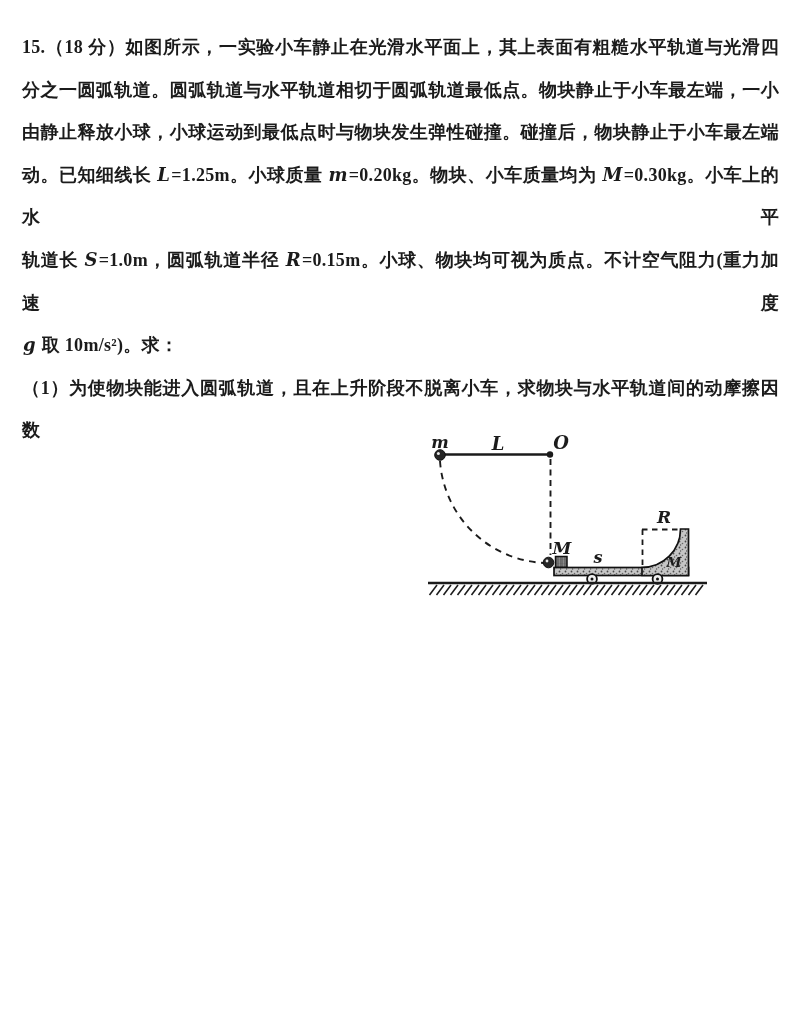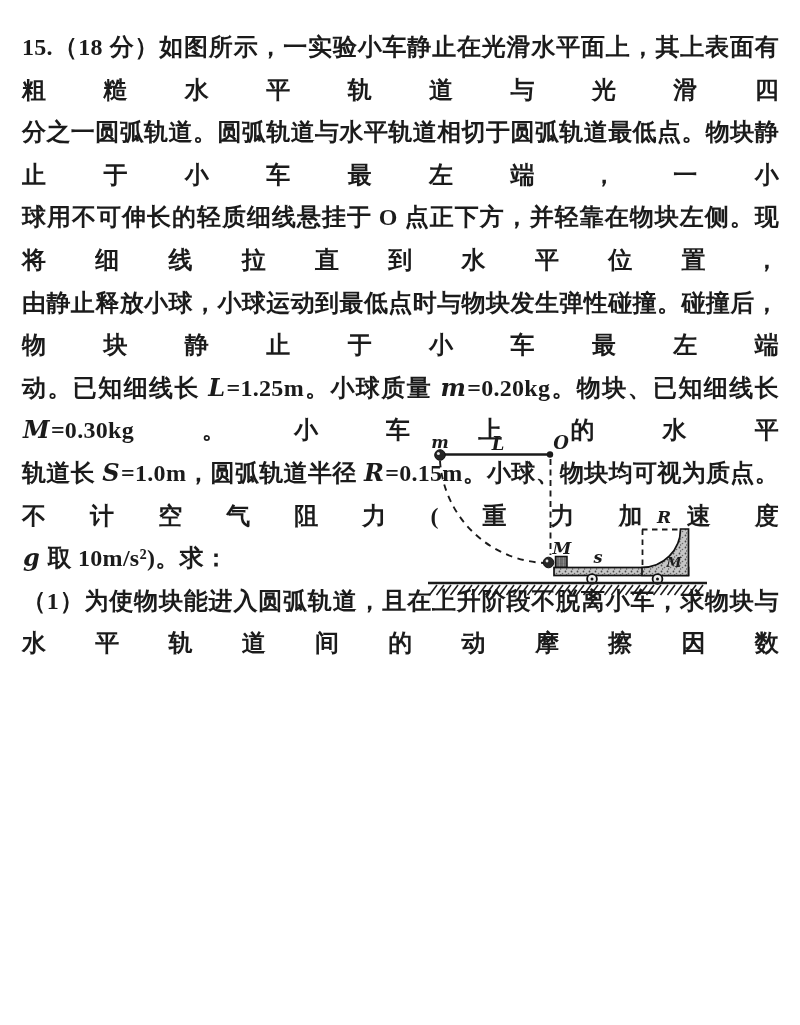--- a/index.html
+++ b/index.html
@@ -7,21 +7,21 @@
     position:relative;
     width:800px;height:1025px;
     background:#ffffff;
     overflow:hidden;
     font-family:"Liberation Serif",serif;
     color:#1b1b1b;
   }
   .problem-text{
     position:absolute;
     left:22px;top:26px;width:757px;
-    font-size:24px;
+    font-size:18px;
     line-height:42.6px;
     font-weight:700;
     letter-spacing:.3px;
   }
   .tline{white-space:pre-wrap;}
   .tline.just{text-align:justify;text-align-last:justify;}
   .var{
     font-family:"DejaVu Serif",serif;
     font-style:italic;
     padding:0 1px;
@@ -36,23 +36,22 @@
   }
 </style>
 </head>
 <body>
 
 <div class="page">
 
   <div class="problem-text">
       <div class="tline just"><span class="seg">15.（18 分）如图所示，一实验小车静止在光滑水平面上，其上表面有粗糙水平轨道与光滑四</span></div>
       <div class="tline just"><span class="seg">分之一圆弧轨道。圆弧轨道与水平轨道相切于圆弧轨道最低点。物块静止于小车最左端，一小</span></div>
-      <div class="tline just"><span class="seg">球用不可伸长的轻质细线悬挂于 O 点正下方，并轻靠在物块左侧。现将细线拉直到水平位置，</span></div>
       <div class="tline just"><span class="seg">由静止释放小球，小球运动到最低点时与物块发生弹性碰撞。碰撞后，物块静止于小车最左端</span></div>
-      <div class="tline just"><span class="seg">动。已知细线长 </span><span class="var">L</span><span class="seg">=1.25m。小球质量 </span><span class="var">m</span><span class="seg">=0.20kg。物块、已知细线长 </span><span class="var">M</span><span class="seg">=0.30kg。小车上的水平</span></div>
+      <div class="tline just"><span class="seg">动。已知细线长 </span><span class="var">L</span><span class="seg">=1.25m。小球质量 </span><span class="var">m</span><span class="seg">=0.20kg。物块、小车质量均为 </span><span class="var">M</span><span class="seg">=0.30kg。小车上的水平</span></div>
       <div class="tline just"><span class="seg">轨道长 </span><span class="var">S</span><span class="seg">=1.0m，圆弧轨道半径 </span><span class="var">R</span><span class="seg">=0.15m。小球、物块均可视为质点。不计空气阻力(重力加速度</span></div>
       <div class="tline"><span class="var">g</span><span class="seg"> 取 10m/s²)。求：</span></div>
       <div class="tline just"><span class="seg">（1）为使物块能进入圆弧轨道，且在上升阶段不脱离小车，求物块与水平轨道间的动摩擦因数</span></div>
     </div>
 
   <div class="fig">
     <svg width="310" height="182" viewBox="410 422 310 182">
       <defs>
         <pattern id="speck" width="6" height="6" patternUnits="userSpaceOnUse">
           <rect width="6" height="6" fill="#c6c6c6"></rect>

